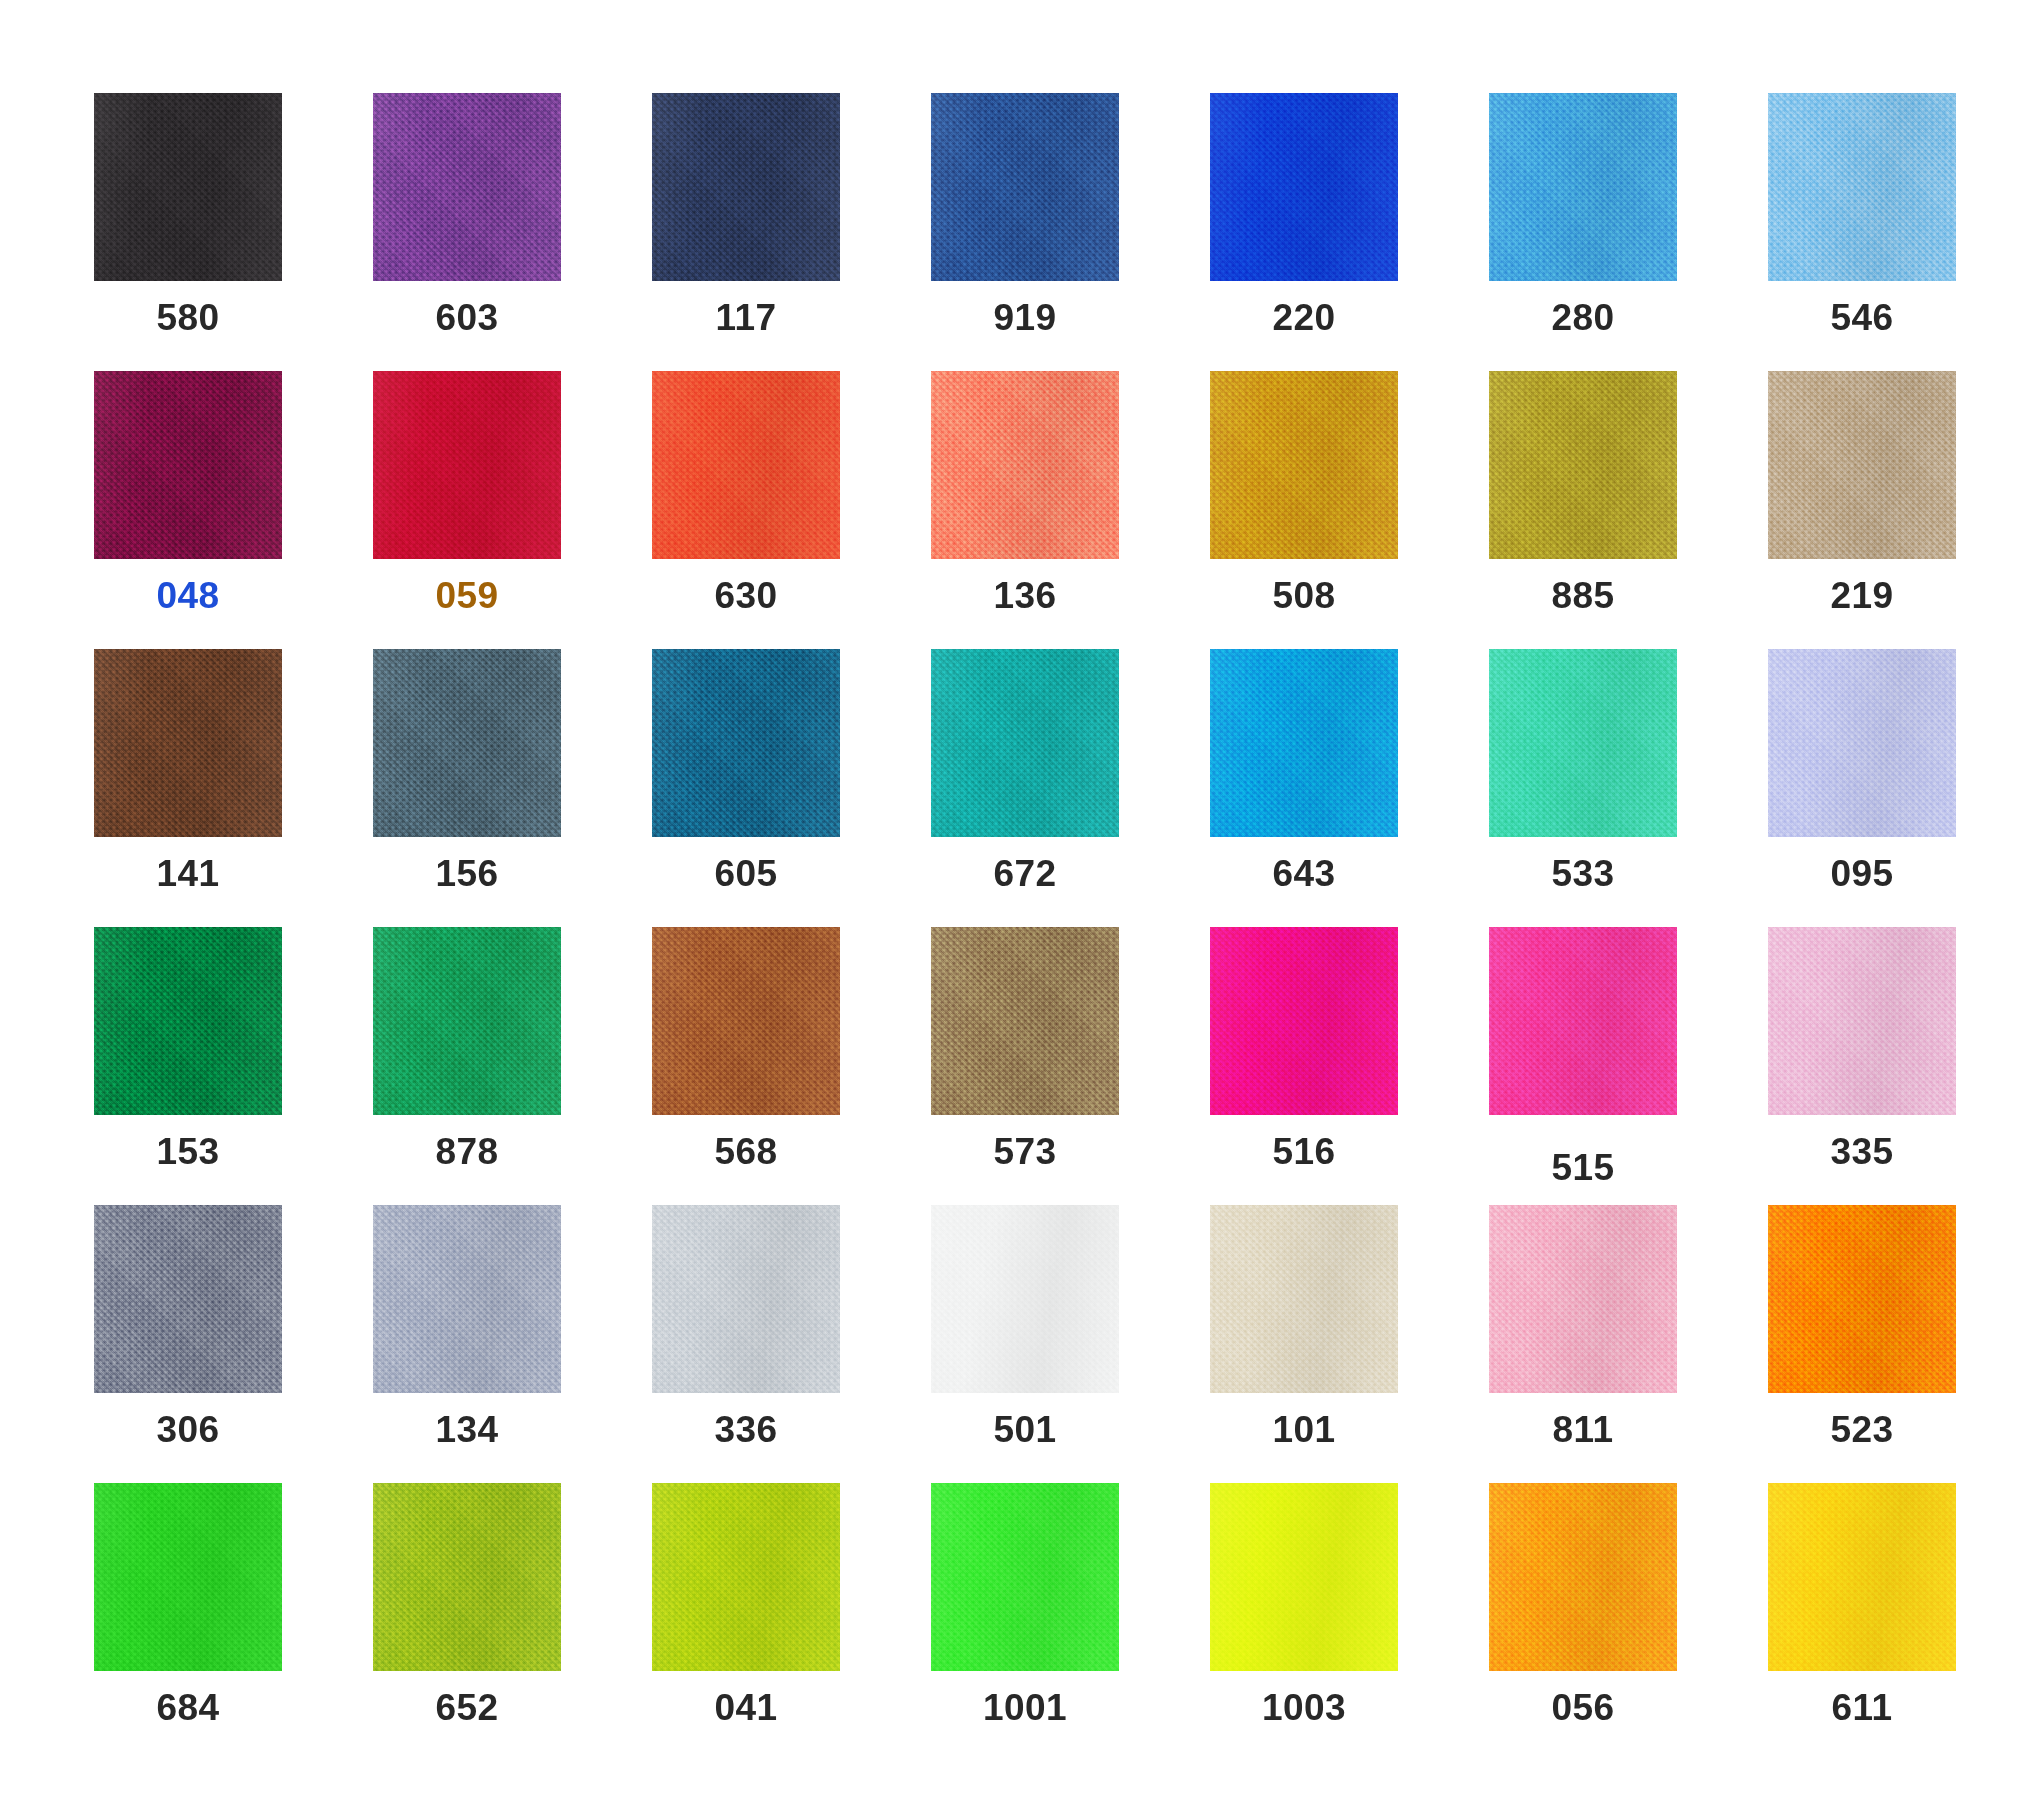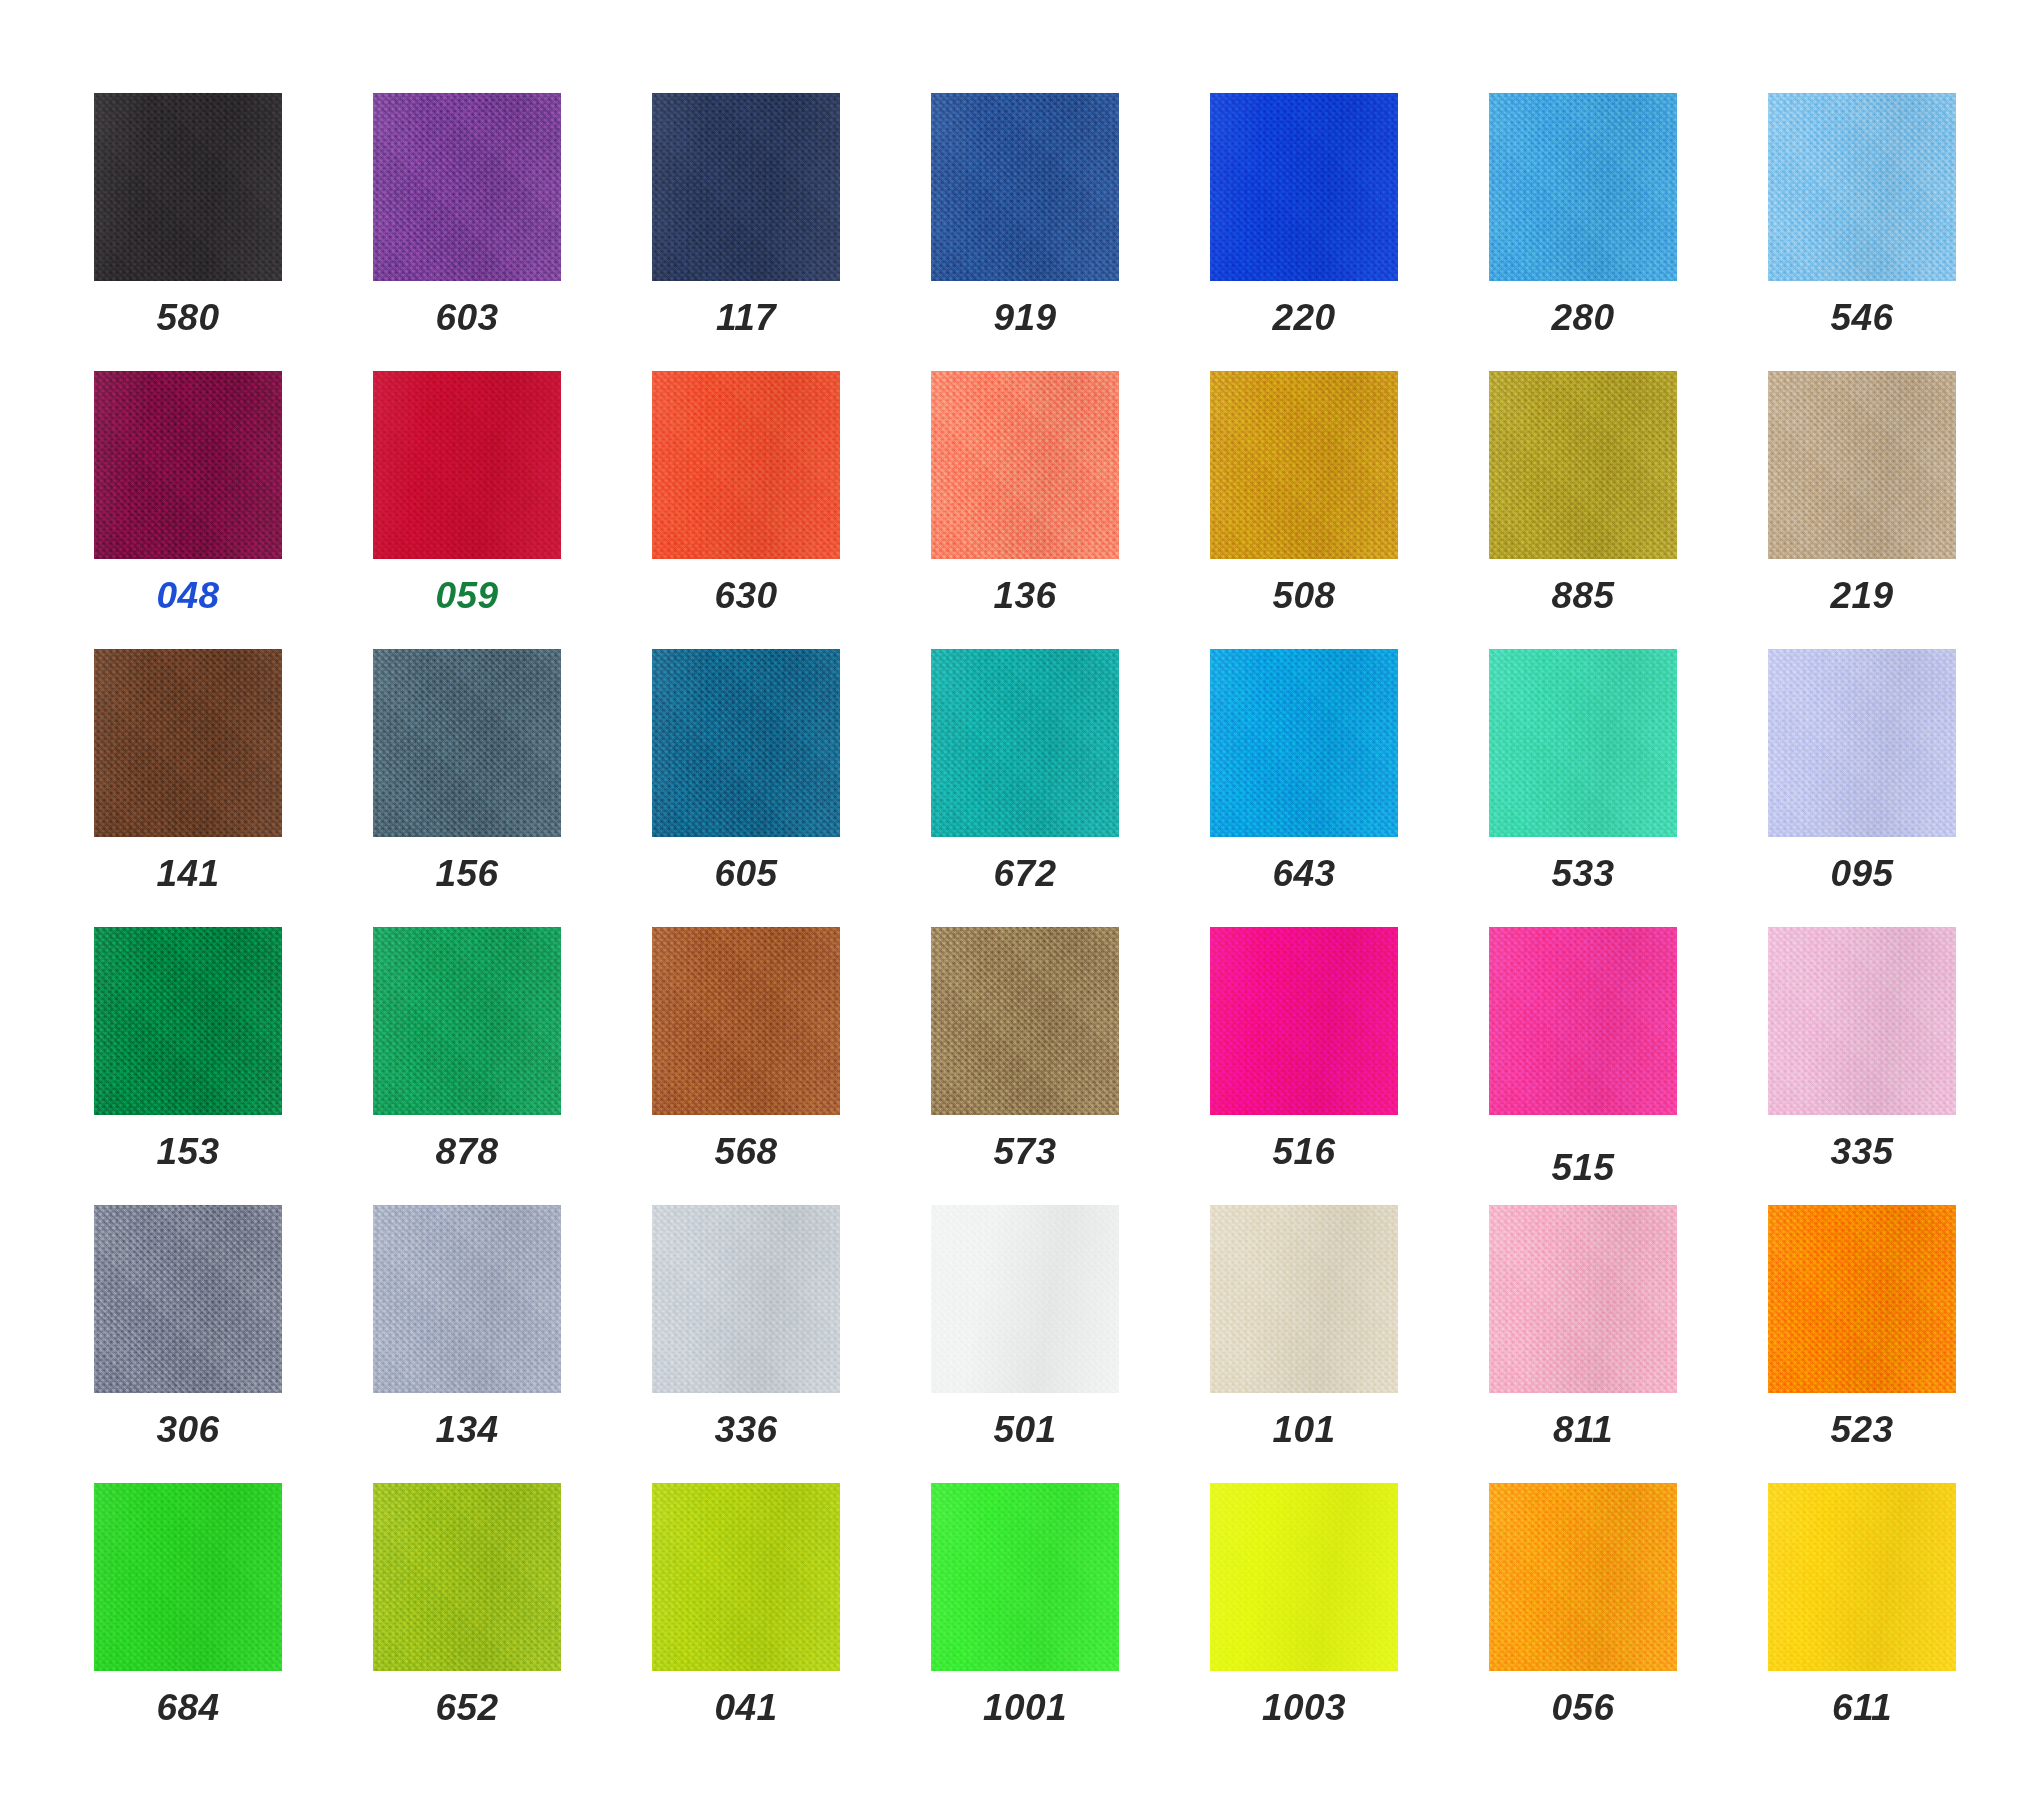--- a/index.html
+++ b/index.html
@@ -20,21 +20,20 @@
     width: 1688px;
     height: 1809px;
     padding: 93px 92px 48px 94px;
     display: grid;
     grid-template-columns: repeat(7, 188px);
     grid-template-rows: repeat(6, 188px);
     column-gap: 91px;
     row-gap: 90px;
     align-content: start;
     justify-content: start;
-    font-style: italic;
   }
 
   .swatch-cell {
     position: relative;
     width: 188px;
     height: 188px;
   }
 
   
   .chip {
@@ -172,21 +171,21 @@
         <div class="weave"></div>
         <div class="sheen"></div>
       </div>
       <div class="swatch-label" style="color: #1d4ed8;">048</div>
     </div>
     <div class="swatch-cell">
       <div class="chip" style="background-color: rgb(201, 13, 49);">
         <div class="weave"></div>
         <div class="sheen"></div>
       </div>
-      <div class="swatch-label" style="color: #15803d;">059</div>
+      <div class="swatch-label" style="color: #a16207;">059</div>
     </div>
     <div class="swatch-cell">
       <div class="chip" style="background-color: rgb(240, 80, 48);">
         <div class="weave"></div>
         <div class="sheen"></div>
       </div>
       <div class="swatch-label" style="color: rgb(40, 40, 40);">630</div>
     </div>
     <div class="swatch-cell">
       <div class="chip" style="background-color: rgb(250, 132, 104);">

